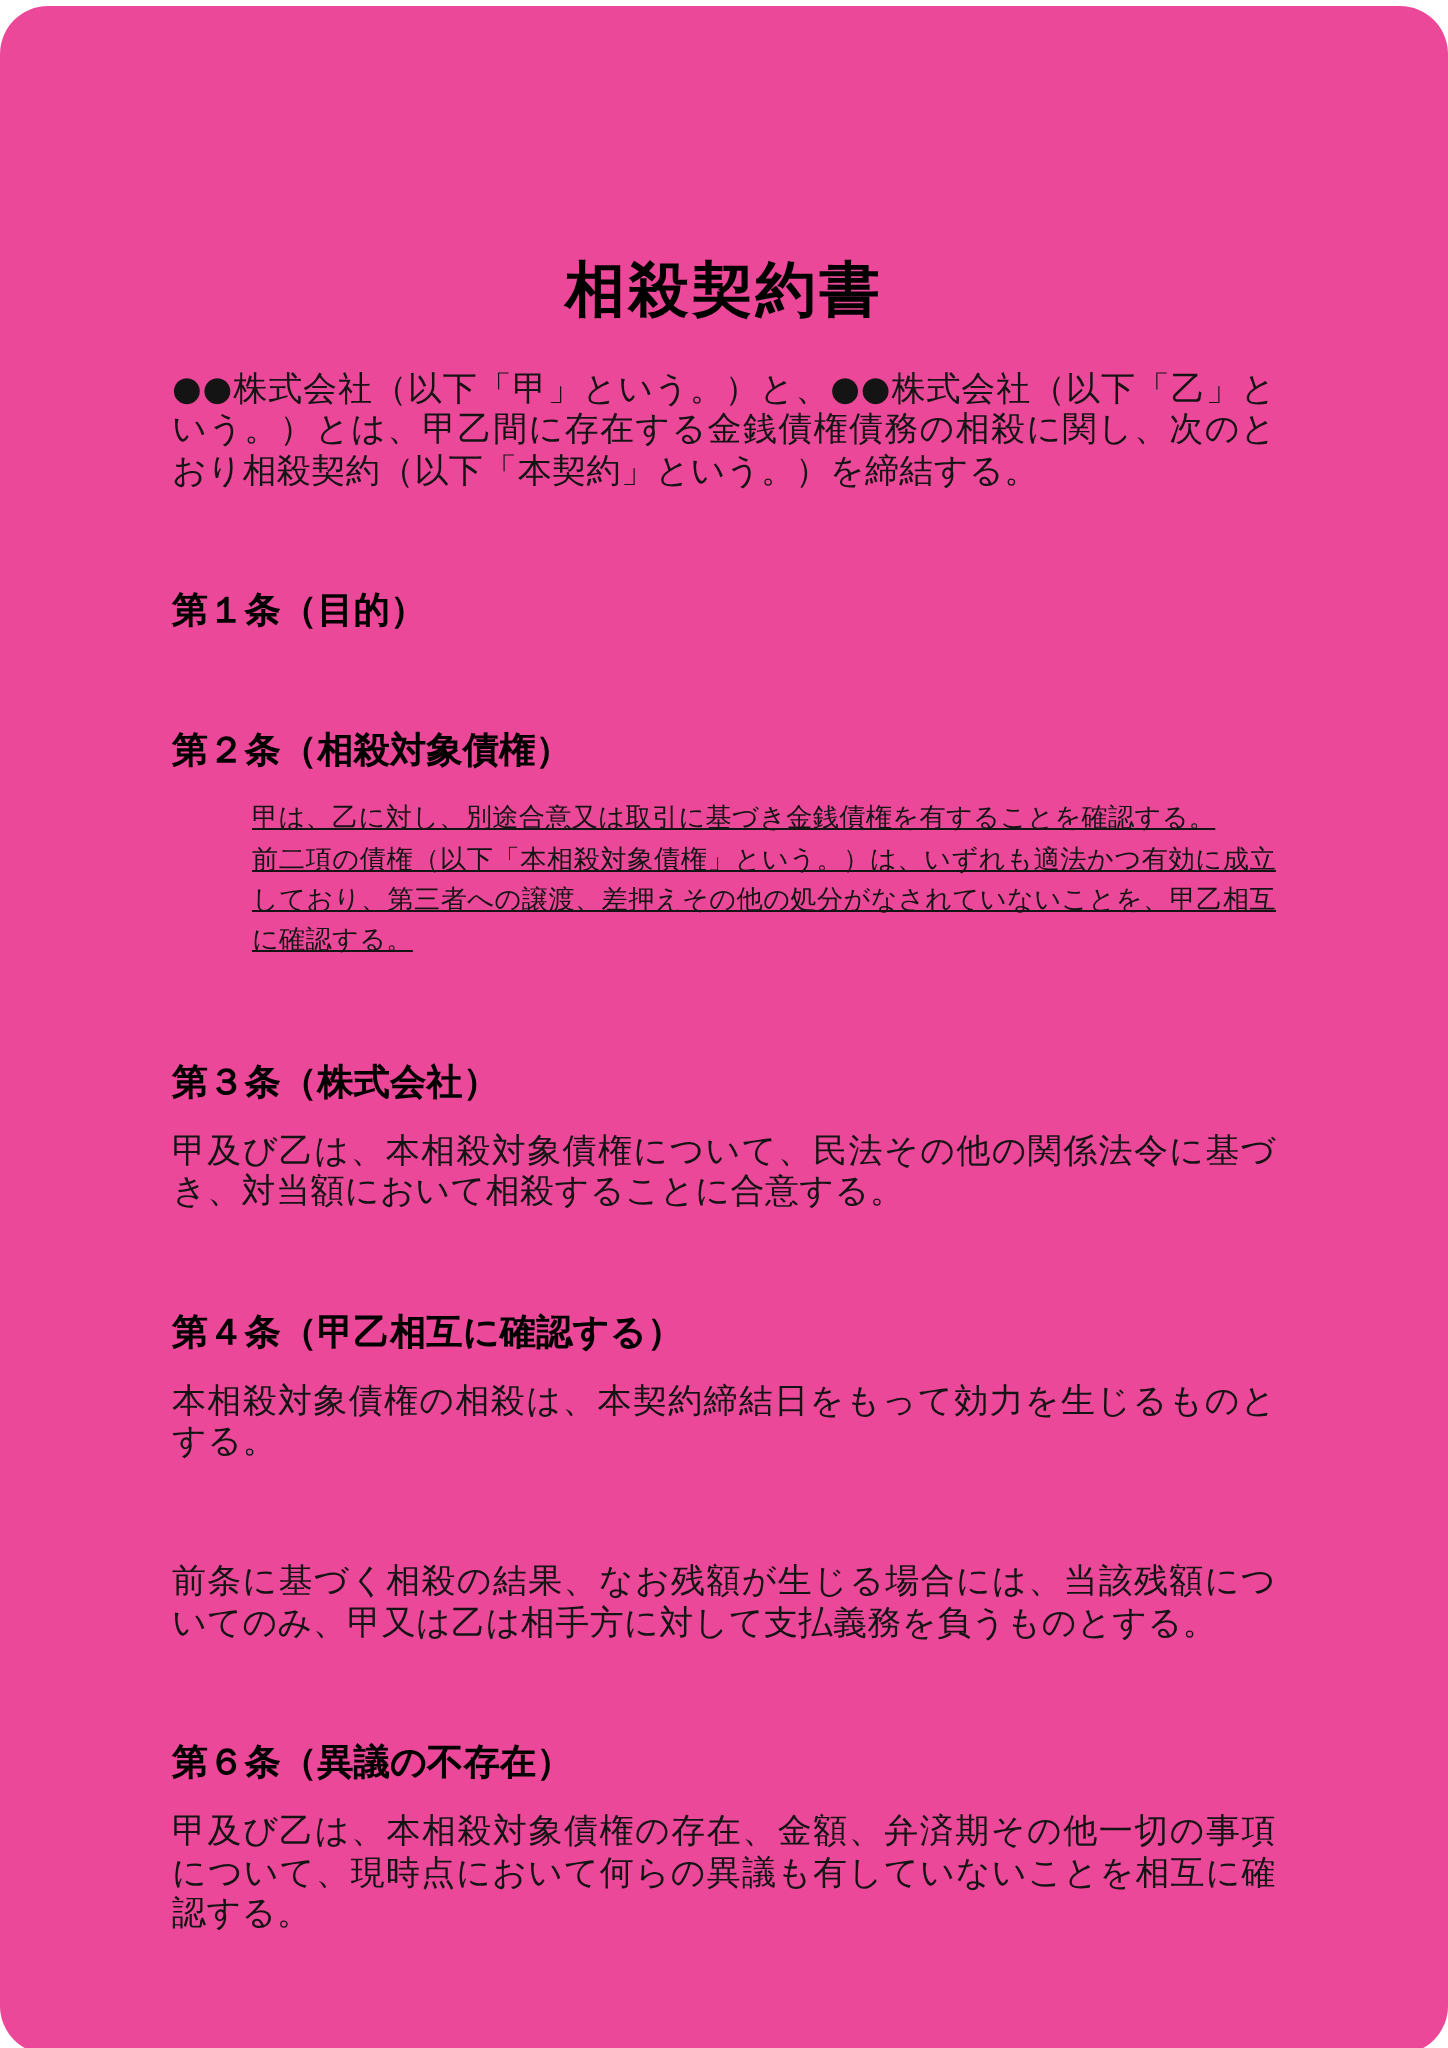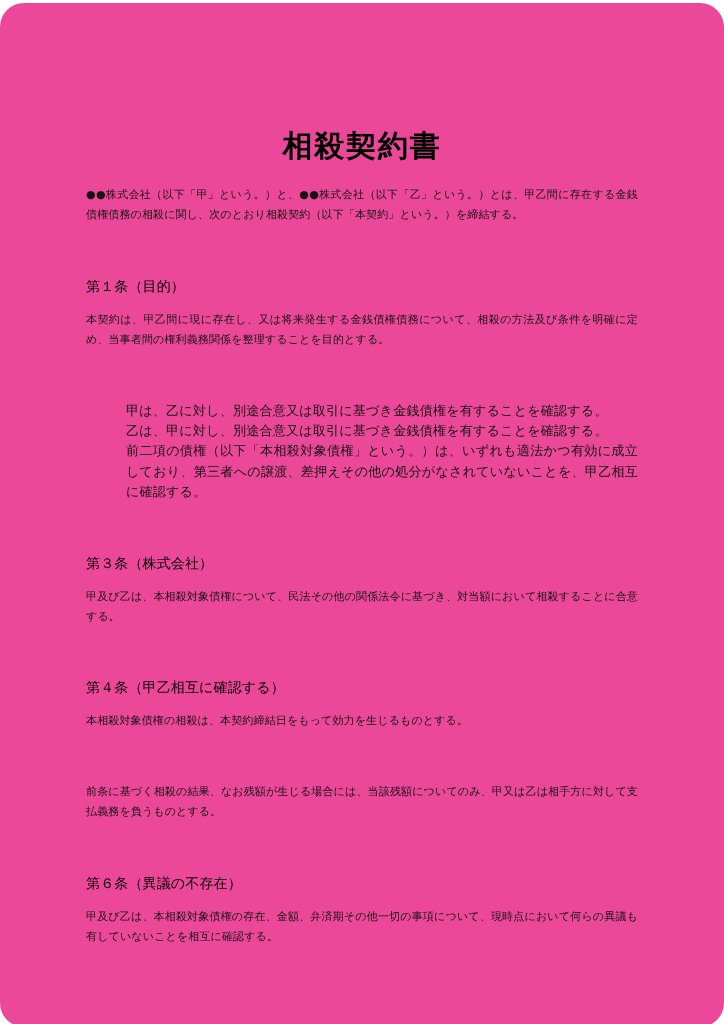--- a/index.html
+++ b/index.html
@@ -37,42 +37,42 @@
 
   
   .body-col {
     position: absolute;
     top: 182px;
     left: 86px;
     width: 552px;
   }
 
   .para {
-    font-size: 11px;
+    font-size: 17px;
     line-height: 20.4px;
     letter-spacing: 0.012em;
     text-align: justify;
     text-justify: inter-character;
     color: #141414;
     margin: 0;
   }
 
   
   .preamble {
     margin-bottom: 0;
   }
 
   
   .article {
     margin-top: 50px;
   }
 
   .article-heading {
-    font-size: 14px;
-    font-weight: 400;
+    font-size: 18px;
+    font-weight: 700;
     line-height: 20px;
     letter-spacing: 0.01em;
     color: #000000;
     margin: 0 0 14px 0;
     white-space: nowrap;
   }
 
   .article-body {
     margin: 0;
   }
@@ -86,42 +86,42 @@
 
   .subpara {
     font-size: 13.1px;
     line-height: 20.4px;
     letter-spacing: 0.012em;
     text-align: justify;
     text-justify: inter-character;
     color: #141414;
     margin: 0 0 0 40px;
     text-indent: 0;
+    text-decoration: underline;
   }
 </style>
 </head>
 <body>
 
 <div class="page">
 
   <h1 class="doc-title">相殺契約書</h1>
 
   <div class="body-col">
 
     <p class="para preamble">●●株式会社（以下「甲」という。）と、●●株式会社（以下「乙」という。）とは、甲乙間に存在する金銭債権債務の相殺に関し、次のとおり相殺契約（以下「本契約」という。）を締結する。</p>
 
     <section class="article">
       <h2 class="article-heading">第１条（目的）</h2>
-      <p class="para article-body">本契約は、甲乙間に現に存在し、又は将来発生する金銭債権債務について、相殺の方法及び条件を明確に定め、当事者間の権利義務関係を整理することを目的とする。</p>
     </section>
 
     <section class="article">
+      <h2 class="article-heading">第２条（相殺対象債権）</h2>
       <div class="subparas">
         <p class="subpara">甲は、乙に対し、別途合意又は取引に基づき金銭債権を有することを確認する。</p>
-        <p class="subpara">乙は、甲に対し、別途合意又は取引に基づき金銭債権を有することを確認する。</p>
         <p class="subpara">前二項の債権（以下「本相殺対象債権」という。）は、いずれも適法かつ有効に成立しており、第三者への譲渡、差押えその他の処分がなされていないことを、甲乙相互に確認する。</p>
       </div>
     </section>
 
     <section class="article">
       <h2 class="article-heading">第３条（株式会社）</h2>
       <p class="para article-body">甲及び乙は、本相殺対象債権について、民法その他の関係法令に基づき、対当額において相殺することに合意する。</p>
     </section>
 
     <section class="article">

